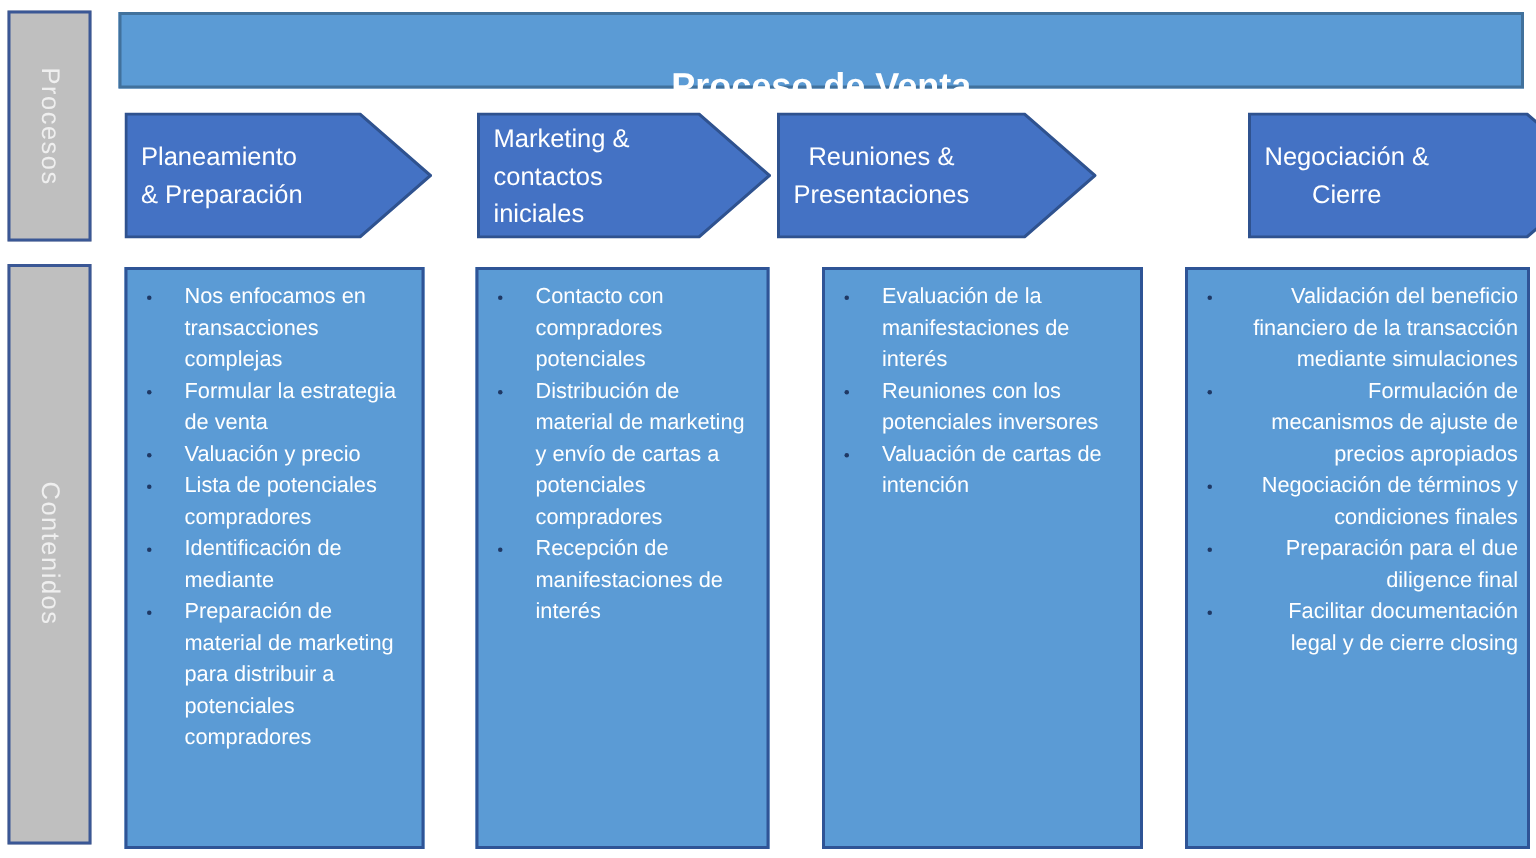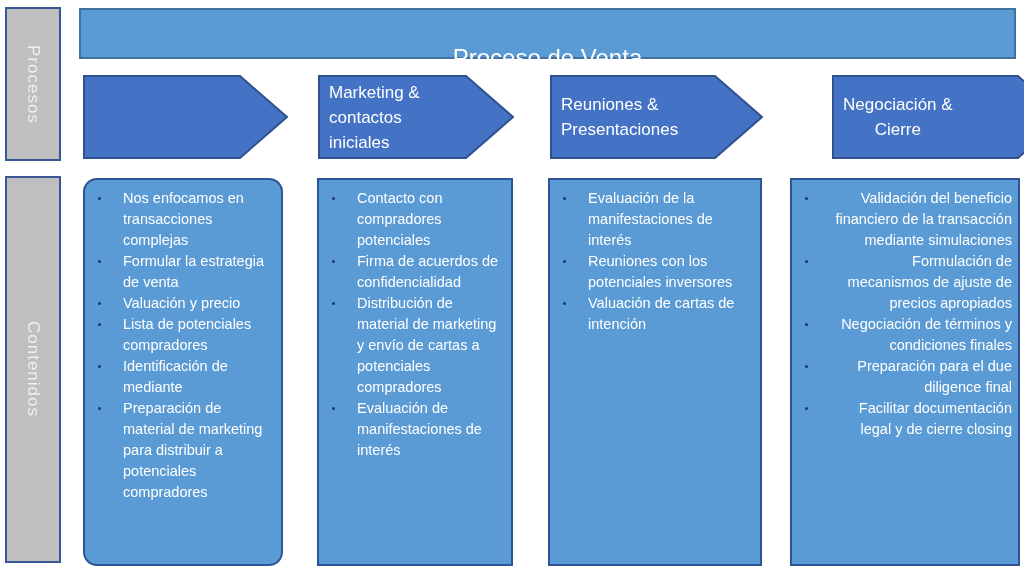--- a/index.html
+++ b/index.html
@@ -36,45 +36,45 @@
   #sidebar-procesos  { left: 5px; top: 7px;   width: 56px; height: 154px; }
   #sidebar-contenidos{ left: 5px; top: 176px; width: 56px; height: 387px; }
 
   .header-banner {
     position: absolute; left: 79px; top: 8px; width: 937px; height: 51px;
     background: var(--header-fill);
     border: 2px solid var(--header-border);
     display: flex; align-items: center; justify-content: center;
   }
   .header-banner h1 {
-    color: var(--text-light); font-size: 24px; font-weight: normal; margin-top: 48px;
+    color: var(--text-light); font-size: 24px; font-weight: bold; margin-top: 48px;
   }
 
   .arrow {
     position: absolute; top: 75px; height: 84px;
     display: flex; align-items: center;
   }
   .arrow-svg { position: absolute; left: 0; top: 0; }
   .arrow .label {
     position: relative; z-index: 2;
     color: var(--text-light); font-size: 17px; line-height: 25px;
     padding-left: 11px; padding-right: 46px;
     white-space: pre-line;
   }
   #arrow-1 { left: 83px;  width: 205px; }
   #arrow-2 { left: 318px; width: 196px; }
-  #arrow-3 { left: 550px; width: 213px; }
+  #arrow-3 { left: 518px; width: 213px; text-align: center; }
   #arrow-4 { left: 832px; width: 234px; text-align: center; }
 
   .content-box {
     position: absolute; top: 178px; height: 388px;
     background: var(--box-fill);
     border: 2px solid var(--box-border);
   }
-  #box-1 { left: 83px;  width: 200px; border-radius: 14px; }
+  #box-1 { left: 83px;  width: 200px; }
   #box-2 { left: 317px; width: 196px; }
   #box-3 { left: 548px; width: 214px; }
   #box-4 { left: 790px; width: 230px; text-align: right; }
 
   .content-box ul {
     list-style: none;
     padding: 8px 6px 0 10px;
   }
   .content-box li {
     position: relative;
@@ -104,20 +104,22 @@
   </div>
 
   <div class="header-banner">
     <h1>Proceso de Venta</h1>
   </div>
 
   <div class="arrow" id="arrow-1">
       <svg viewBox="0 0 205 84" width="205" height="84" class="arrow-svg">
         <polygon points="1,1 157,1 204,42 157,83 1,83" fill="var(--arrow-fill)" stroke="var(--arrow-border)" stroke-width="2"></polygon>
       </svg>
+    <span class="label">Planeamiento
+&amp; Preparación</span>
   </div>
   <div class="arrow" id="arrow-2">
       <svg viewBox="0 0 196 84" width="196" height="84" class="arrow-svg">
         <polygon points="1,1 148,1 195,42 148,83 1,83" fill="var(--arrow-fill)" stroke="var(--arrow-border)" stroke-width="2"></polygon>
       </svg>
     <span class="label">Marketing &amp;
 contactos
 iniciales</span>
   </div>
   <div class="arrow" id="arrow-3">
@@ -141,23 +143,22 @@
         <li>Formular la estrategia de venta</li>
         <li>Valuación y precio</li>
         <li>Lista de potenciales compradores</li>
         <li>Identificación de mediante</li>
         <li>Preparación de material de marketing para distribuir a potenciales compradores</li>
       </ul>
   </div>
   <div class="content-box" id="box-2">
     <ul>
         <li>Contacto con compradores potenciales</li>
-        <li>Firma de acuerdos de confidencialidad</li>
         <li>Distribución de material de marketing y envío de cartas a potenciales compradores</li>
-        <li>Evaluación de manifestaciones de interés</li>
+        <li>Recepción de manifestaciones de interés</li>
       </ul>
   </div>
   <div class="content-box" id="box-3">
     <ul>
         <li>Evaluación de la manifestaciones de interés</li>
         <li>Reuniones con los potenciales inversores</li>
         <li>Valuación de cartas de intención</li>
       </ul>
   </div>
   <div class="content-box" id="box-4">

